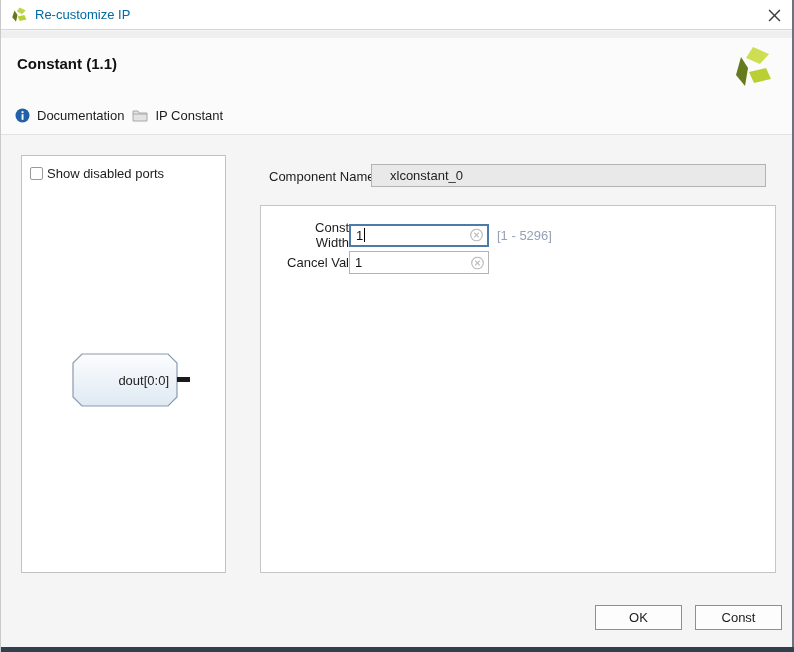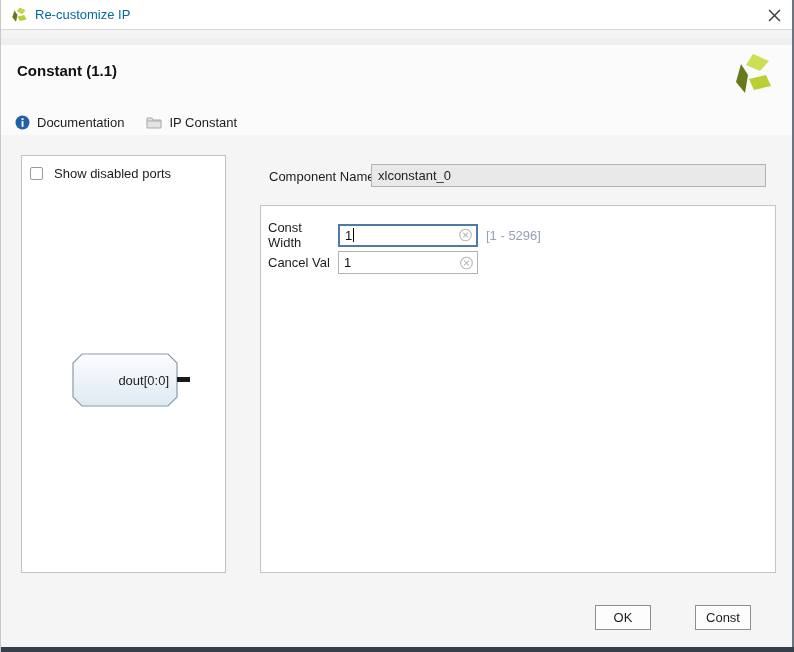--- a/index.html
+++ b/index.html
@@ -6,52 +6,52 @@
   #window{position:relative;width:794px;height:652px;background:#f4f4f4;overflow:hidden;
           border-left:1px solid #c9c9c9;box-sizing:border-box;}
   
   .titlebar{position:absolute;left:0;top:0;width:794px;height:30px;background:#ffffff;
             border-bottom:1px solid #d8d8d8;box-sizing:border-box;}
   .titlebar .app-icon{position:absolute;left:9px;top:6px;width:18px;height:18px;}
   .titlebar .title{position:absolute;left:34px;top:7px;font-size:13px;color:#0369a1;}
   .close-btn{position:absolute;right:8px;top:4px;width:26px;height:22px;display:flex;
              align-items:center;justify-content:center;cursor:default;}
   
-  .header{position:absolute;left:0;top:38px;width:794px;height:104px;background:#fbfbfb;
+  .header{position:absolute;left:0;top:31px;width:794px;height:104px;background:#fbfbfb;
           border-bottom:1px solid #e3e3e3;box-sizing:border-box;}
   .header-strip{position:absolute;left:0;top:0;width:100%;height:7px;background:#efefef;}
   .ip-title{position:absolute;left:16px;top:24px;font-size:15px;font-weight:bold;color:#111;}
   .brand-logo{position:absolute;right:22px;top:14px;width:44px;height:46px;}
-  .toolbar{position:absolute;left:10px;top:72px;height:24px;display:flex;align-items:center;gap:14px;}
+  .toolbar{position:absolute;left:10px;top:72px;height:24px;display:flex;align-items:center;gap:0;}
   .tool-btn{display:flex;align-items:center;gap:7px;padding:2px 4px;font-size:13px;color:#1c1c1c;cursor:default;}
   
   .content{position:absolute;left:0;top:135px;width:794px;height:511px;background:#f5f5f5;}
   .left-panel{position:absolute;left:20px;top:20px;width:205px;height:418px;background:#ffffff;
               border:1px solid #c2c2c2;box-sizing:border-box;}
-  .chk-row{position:absolute;left:8px;top:10px;display:flex;align-items:center;gap:11px;}
+  .chk-row{position:absolute;left:8px;top:10px;display:flex;align-items:center;gap:4px;}
   .checkbox{width:13px;height:13px;background:#fff;border:1px solid #9a9a9a;border-radius:2px;box-sizing:border-box;}
   .chk-label{font-size:13px;color:#1c1c1c;}
   .block-svg{position:absolute;left:46px;top:192px;}
   .cname-label{position:absolute;left:268px;top:34px;font-size:13px;color:#1c1c1c;}
   .cname-field{position:absolute;left:370px;top:29px;width:395px;height:23px;background:#e9e9e9;
                border:1px solid #b3b3b3;box-sizing:border-box;font-size:13px;color:#222;
-               padding:0 6px;line-height:21px;}
+               padding:0 18px;line-height:21px;}
   .main-panel{position:absolute;left:259px;top:70px;width:516px;height:368px;background:#ffffff;
               border:1px solid #c5c5c5;box-sizing:border-box;}
-  .param-row{position:absolute;left:7px;display:flex;align-items:center;}
+  .param-row{position:absolute;left:18px;display:flex;align-items:center;text-align:right;}
   .param-label{font-size:13px;color:#1c1c1c;}
   .field{position:relative;height:23px;width:140px;background:#fff;border:1px solid #b3b3b3;
          box-sizing:border-box;display:flex;align-items:center;padding-left:5px;}
   .field.focused{border:2px solid #4d7aa8;}
   .field .val{font-size:13px;color:#111;}
   .caret{display:inline-block;width:1px;height:14px;background:#000;margin-left:1px;}
   .clear-ic{position:absolute;right:4px;top:50%;transform:translateY(-50%);}
   .range-hint{font-size:13px;color:#94a2b4;margin-left:8px;}
   
-  .btn{position:absolute;top:605px;width:56px;height:25px;background:#fdfdfd;border:1px solid #8f8f8f;
+  .btn{position:absolute;top:605px;width:87px;height:25px;background:#fdfdfd;border:1px solid #8f8f8f;
        box-sizing:border-box;font-size:13px;color:#1c1c1c;display:flex;align-items:center;
        justify-content:center;cursor:default;}
   .btn-ok{left:594px;}
   .btn-cancel{left:694px;}
   
   .edge-right{position:absolute;right:0;top:0;width:2px;height:652px;background:#6a7380;}
   .edge-bottom{position:absolute;left:0;bottom:0;width:794px;height:5px;background:#333f4d;}
 </style>
 </head>
 <body>

